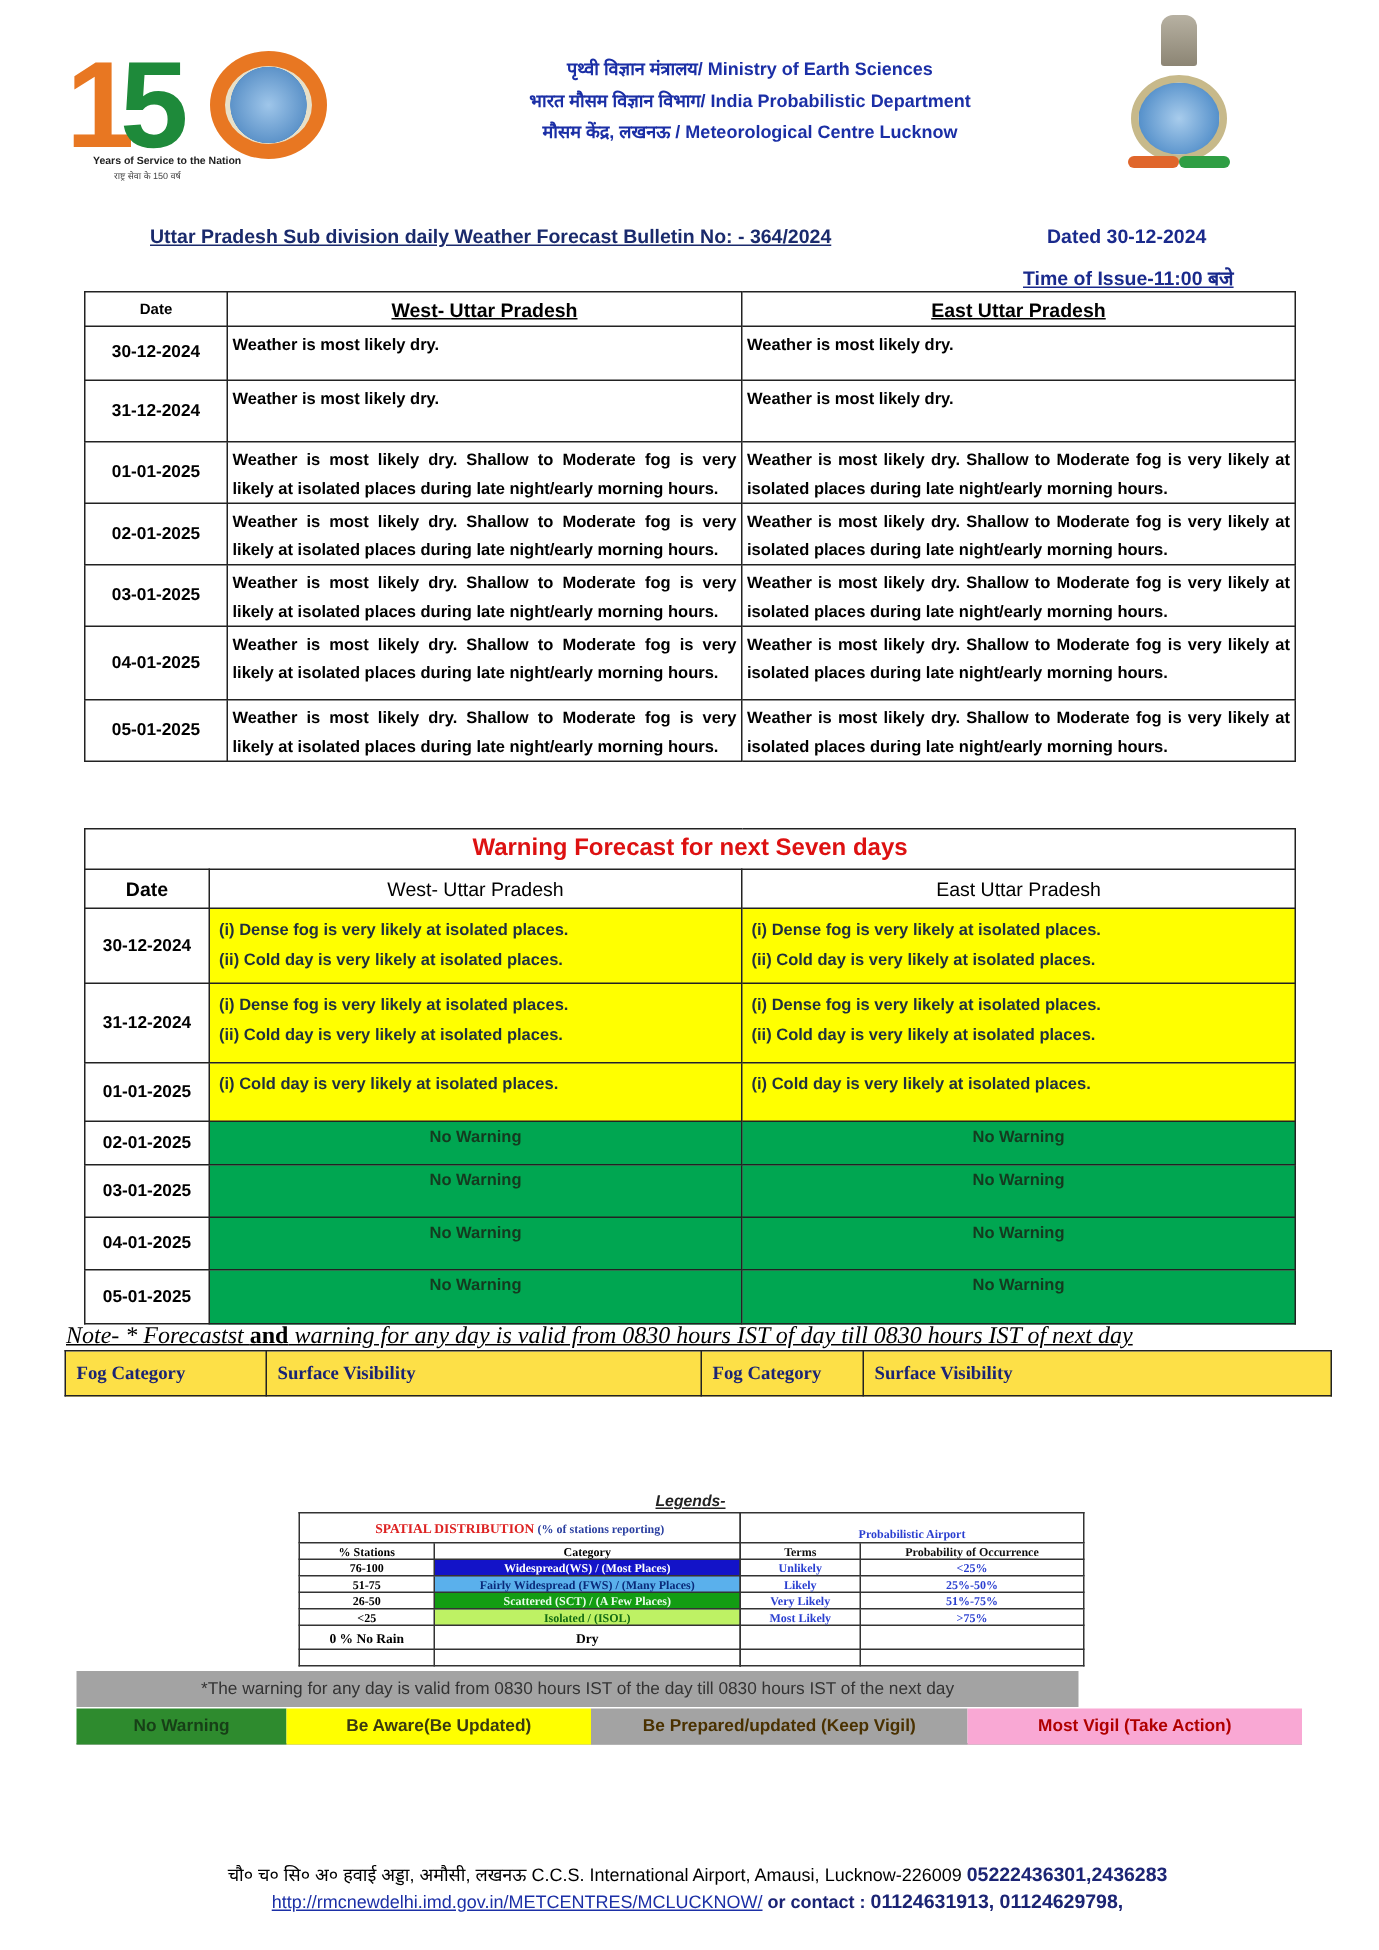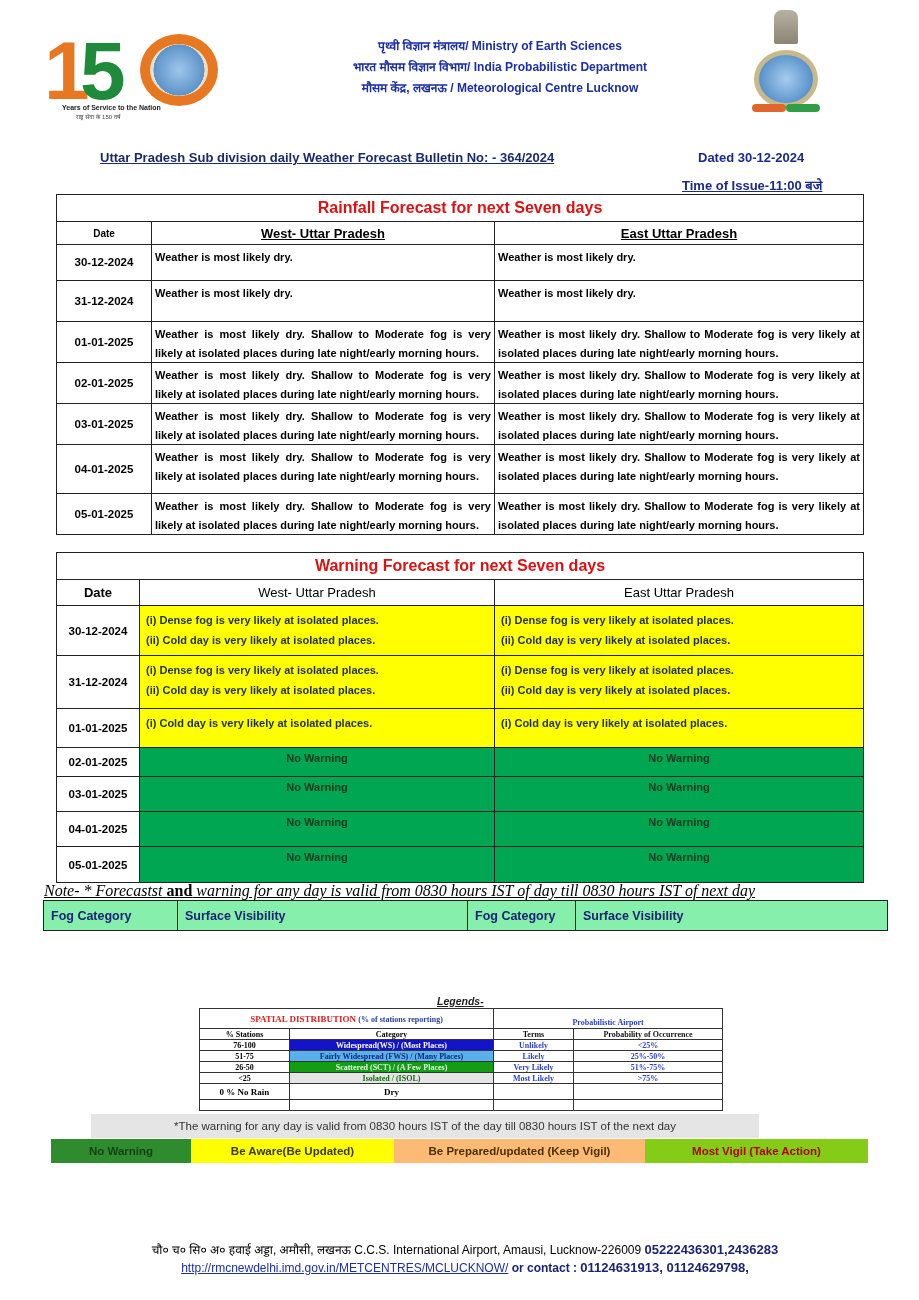--- a/index.html
+++ b/index.html
@@ -45,48 +45,48 @@
   .warn-table .hdr td.date-h { font-weight: bold; }
   .warn-table td.date { text-align: center; font-size: 11.5px; font-weight: bold; background: #fff; }
   .warn-table td.yl { background: #ffff00; vertical-align: top; padding: 4px 6px; font-size: 11px; font-weight: bold; color: #1f2f3f; line-height: 20px; }
   .warn-table td.gr { background: #00a651; vertical-align: top; text-align: center; padding-top: 4px; font-size: 11px; font-weight: bold; color: #143a1f; }
 
   .note { position: absolute; left: 44px; top: 882px; font-family: "Liberation Serif", serif; font-style: italic; font-size: 16px; white-space: nowrap; text-decoration: underline; }
   .note b { font-style: normal; }
 
   .fog-table { left: 43px; top: 900px; width: 844px; }
   .fog-table td { height: 30px; font-size: 12.5px; font-weight: bold; color: #1b2474; padding: 0 7px; }
-  .fog-table tr.head td { background: #86efac; color: #1b2474; }
+  .fog-table tr.head td { background: #fde047; color: #1b2474; font-family: Liberation Serif, serif; }
   .fog-table tr.body td { background: #ffff66; }
 
   .legends-label { position: absolute; left: 437px; top: 995px; font-size: 10.5px; font-weight: bold; font-style: italic; text-decoration: underline; color: #222; text-align: right; }
 
   .spatial { left: 199px; top: 1008px; width: 294px; font-family: "Liberation Serif", serif; }
   .spatial td { border: 1px solid #333; font-size: 8px; text-align: center; height: 11px; font-weight: bold; padding: 0; }
   .spatial .cap td { height: 20px; color: #d22; font-size: 9px; }
   .spatial .cap td span { color: #2a3fa0; font-size: 8px; }
   .spatial .ws { background: #1313c8; color: #fff; }
   .spatial .fws { background: #5ab0ec; color: #0a2a7a; }
   .spatial .sct { background: #139d13; color: #e8ffe8; }
-  .spatial .isol { background: #e5e5e5; color: #126b12; }
+  .spatial .isol { background: #bef264; color: #126b12; }
   .spatial .norain td { height: 16px; font-size: 9px; }
 
   .prob { left: 493px; top: 1008px; width: 229px; font-family: "Liberation Serif", serif; }
   .prob td { border: 1px solid #333; font-size: 8px; text-align: center; height: 11px; font-weight: bold; color: #2a3fd0; padding: 0; }
   .prob .cap td { height: 20px; vertical-align: bottom; padding-bottom: 1px; font-size: 8px; }
   .prob .h td { color: #111; }
   .prob .blank td { height: 16px; }
 
-  .validity { position: absolute; left: 51px; top: 1114px; width: 668px; height: 24px; background: #e5e5e5; text-align: center; font-size: 11.5px; line-height: 24px; color: #333; margin-left: 40px; }
+  .validity { position: absolute; left: 51px; top: 1114px; width: 668px; height: 24px; background: #a3a3a3; text-align: center; font-size: 11.5px; line-height: 24px; color: #333; }
   .scale { position: absolute; left: 51px; top: 1139px; width: 817px; height: 24px; display: flex; border-bottom: 1px solid #888; }
   .scale div { height: 24px; line-height: 24px; text-align: center; font-size: 11.5px; font-weight: bold; }
   .scale .s1 { width: 140px; background: #2e8b2e; color: #173f17; }
   .scale .s2 { width: 203px; background: #ffff00; color: #3a3a10; }
-  .scale .s3 { width: 251px; background: #fdba74; color: #4a3100; }
-  .scale .s4 { width: 223px; background: #84cc16; color: #b00000; }
+  .scale .s3 { width: 251px; background: #a3a3a3; color: #4a3100; }
+  .scale .s4 { width: 223px; background: #f9a8d4; color: #b00000; }
 
   .footer1 { position: absolute; left: 80px; top: 1241px; width: 770px; text-align: center; font-size: 12px; white-space: nowrap; }
   .footer1 b { font-size: 13px; color: #1b2474; }
   .footer2 { position: absolute; left: 80px; top: 1260px; width: 770px; text-align: center; font-size: 12px; white-space: nowrap; }
   .footer2 a { color: #1b2fa6; text-decoration: underline; }
   .footer2 .oc { color: #1b2474; font-weight: bold; }
   .footer2 b { font-size: 13px; color: #1b2474; }
 </style>
 </head>
 <body>
@@ -116,23 +116,20 @@
 <div class="dated">Dated  30-12-2024</div>
 <div class="issue-time">Time of Issue-11:00 बजे</div>
 
 <table class="rain-table">
   <colgroup>
       <col style="width:95px">
       <col style="width:343px">
       <col style="width:369px">
     </colgroup>
   <tbody>
-      <tr class="caption">
-        <td colspan="3">Rainfall Forecast for next Seven days</td>
-      </tr>
   <tr class="hdr">
     <td class="date-h">Date</td>
     <td class="u"><span>West- Uttar Pradesh</span></td>
     <td class="u"><span>East Uttar Pradesh</span></td>
   </tr>
   <tr class="row" style="height:36px">
     <td class="date">30-12-2024</td>
     <td class="w">Weather is most likely dry.</td>
     <td class="w">Weather is most likely dry.</td>
   </tr>

